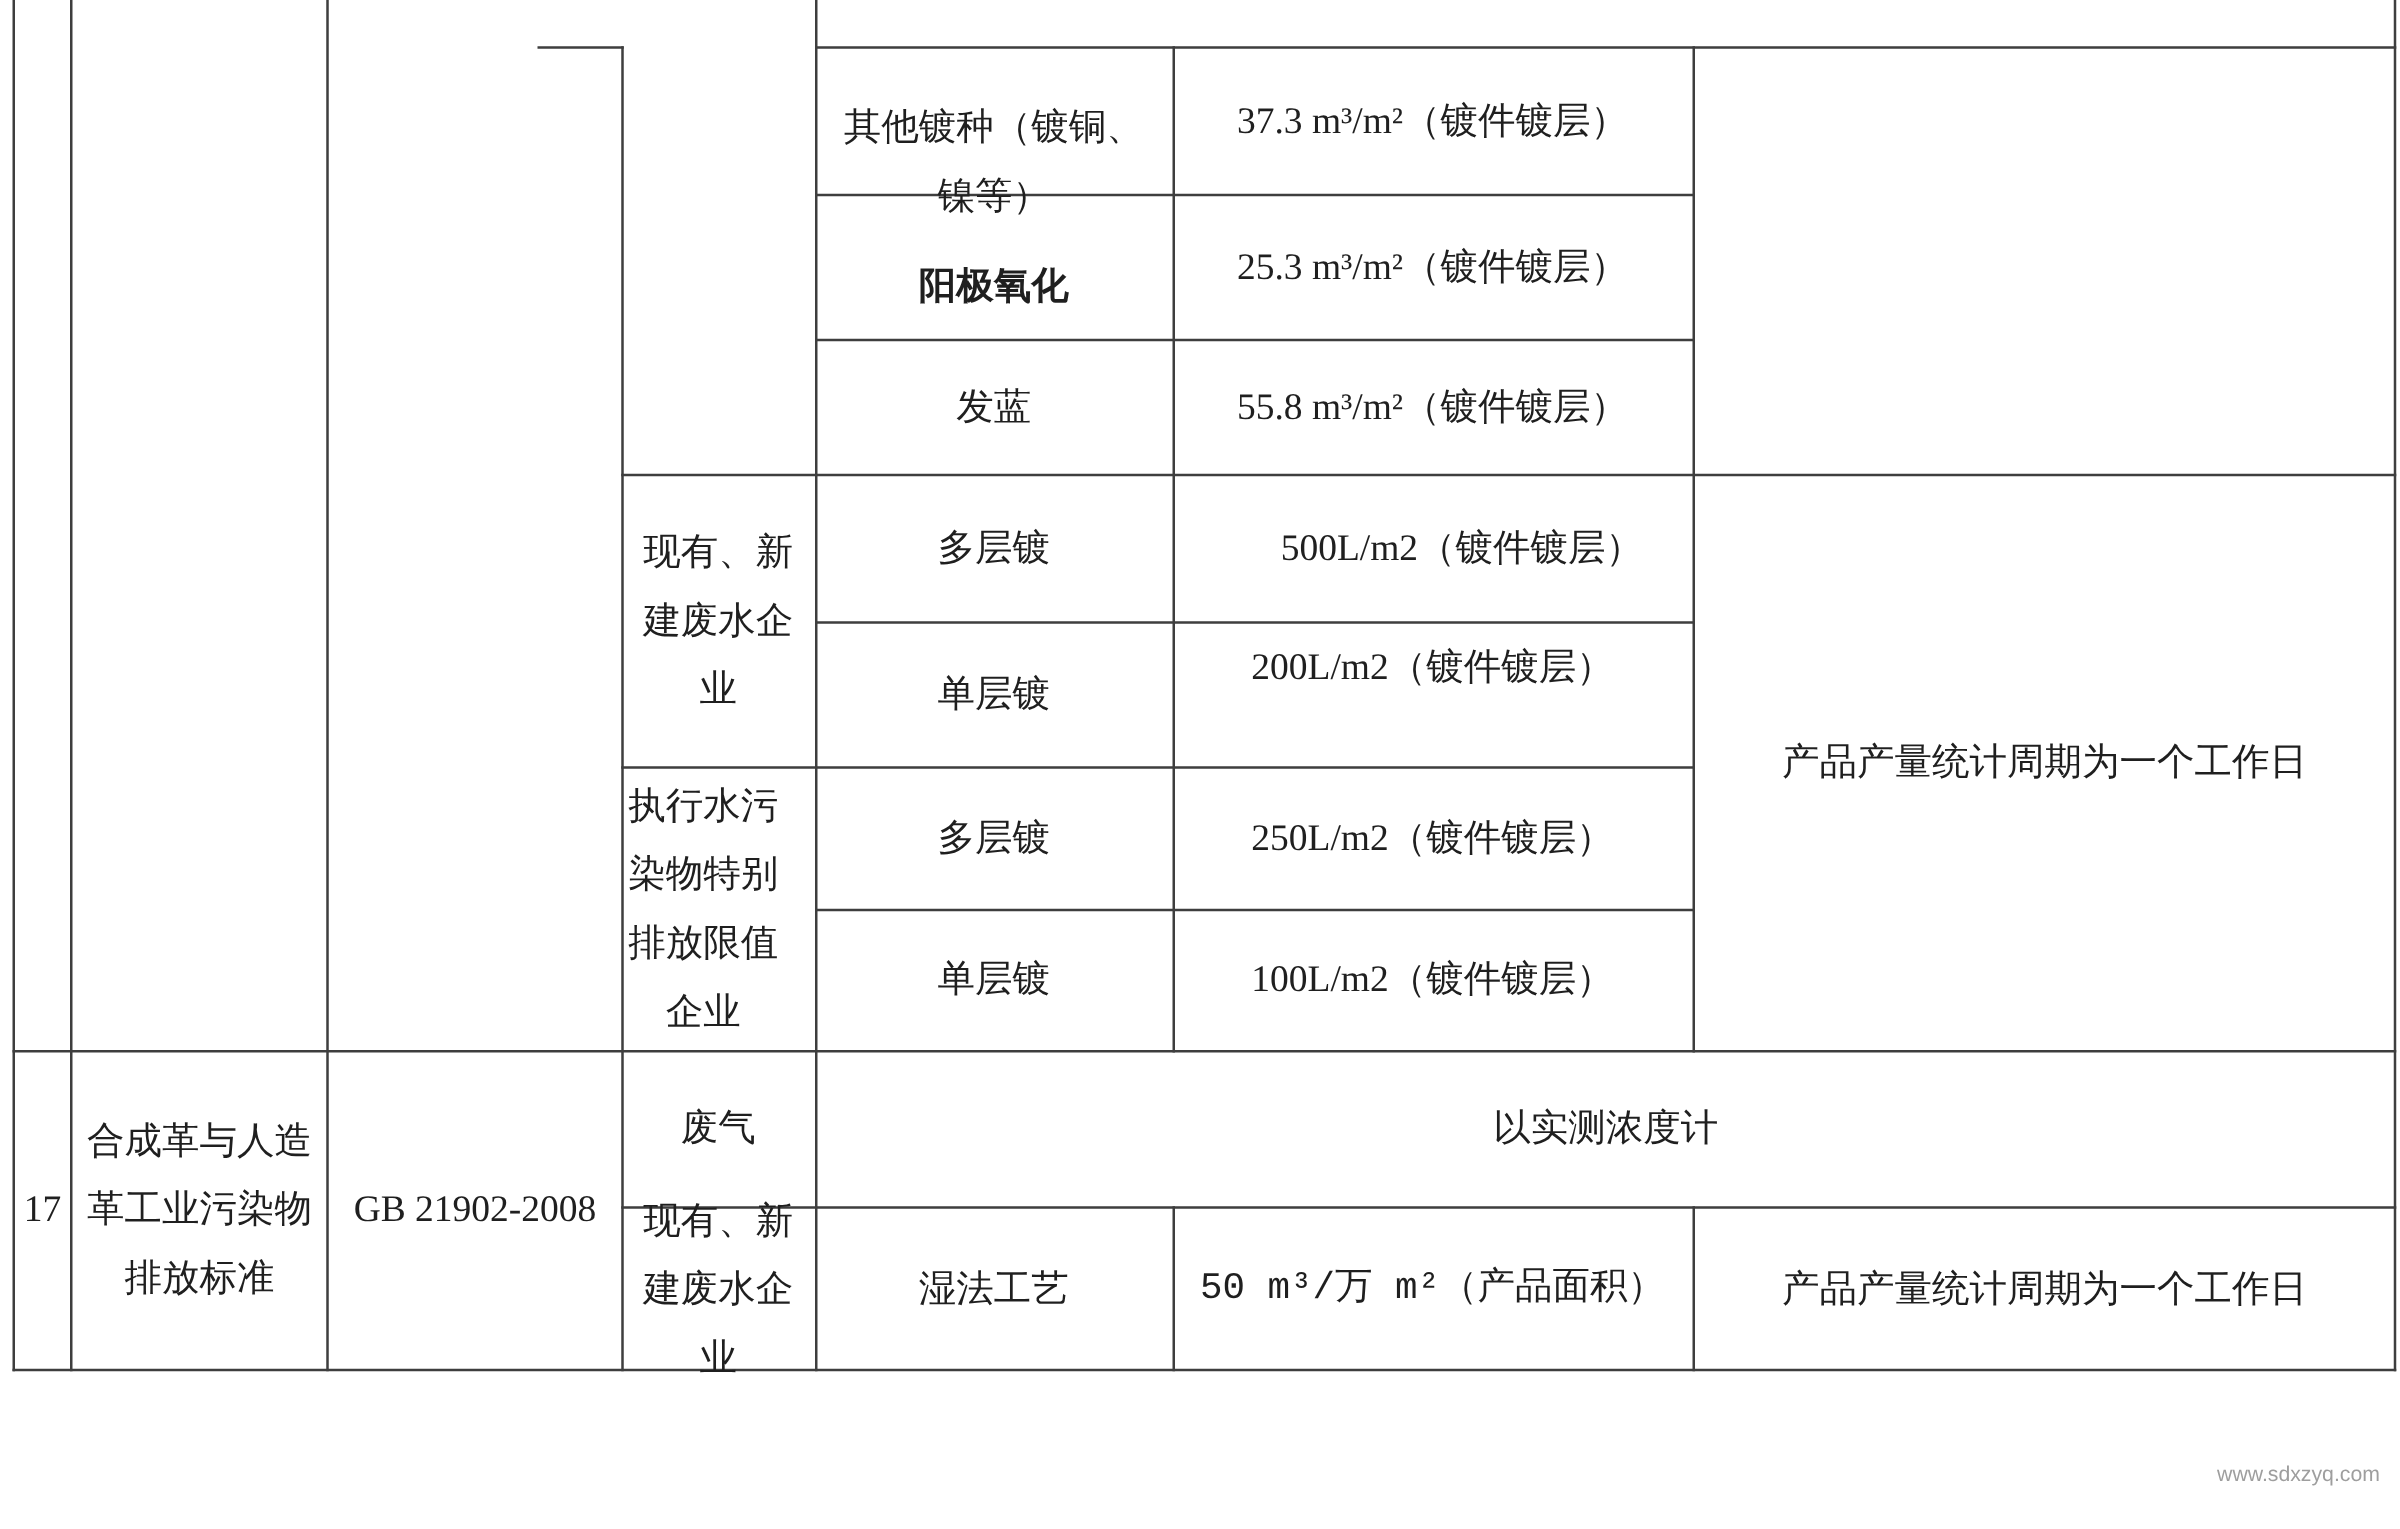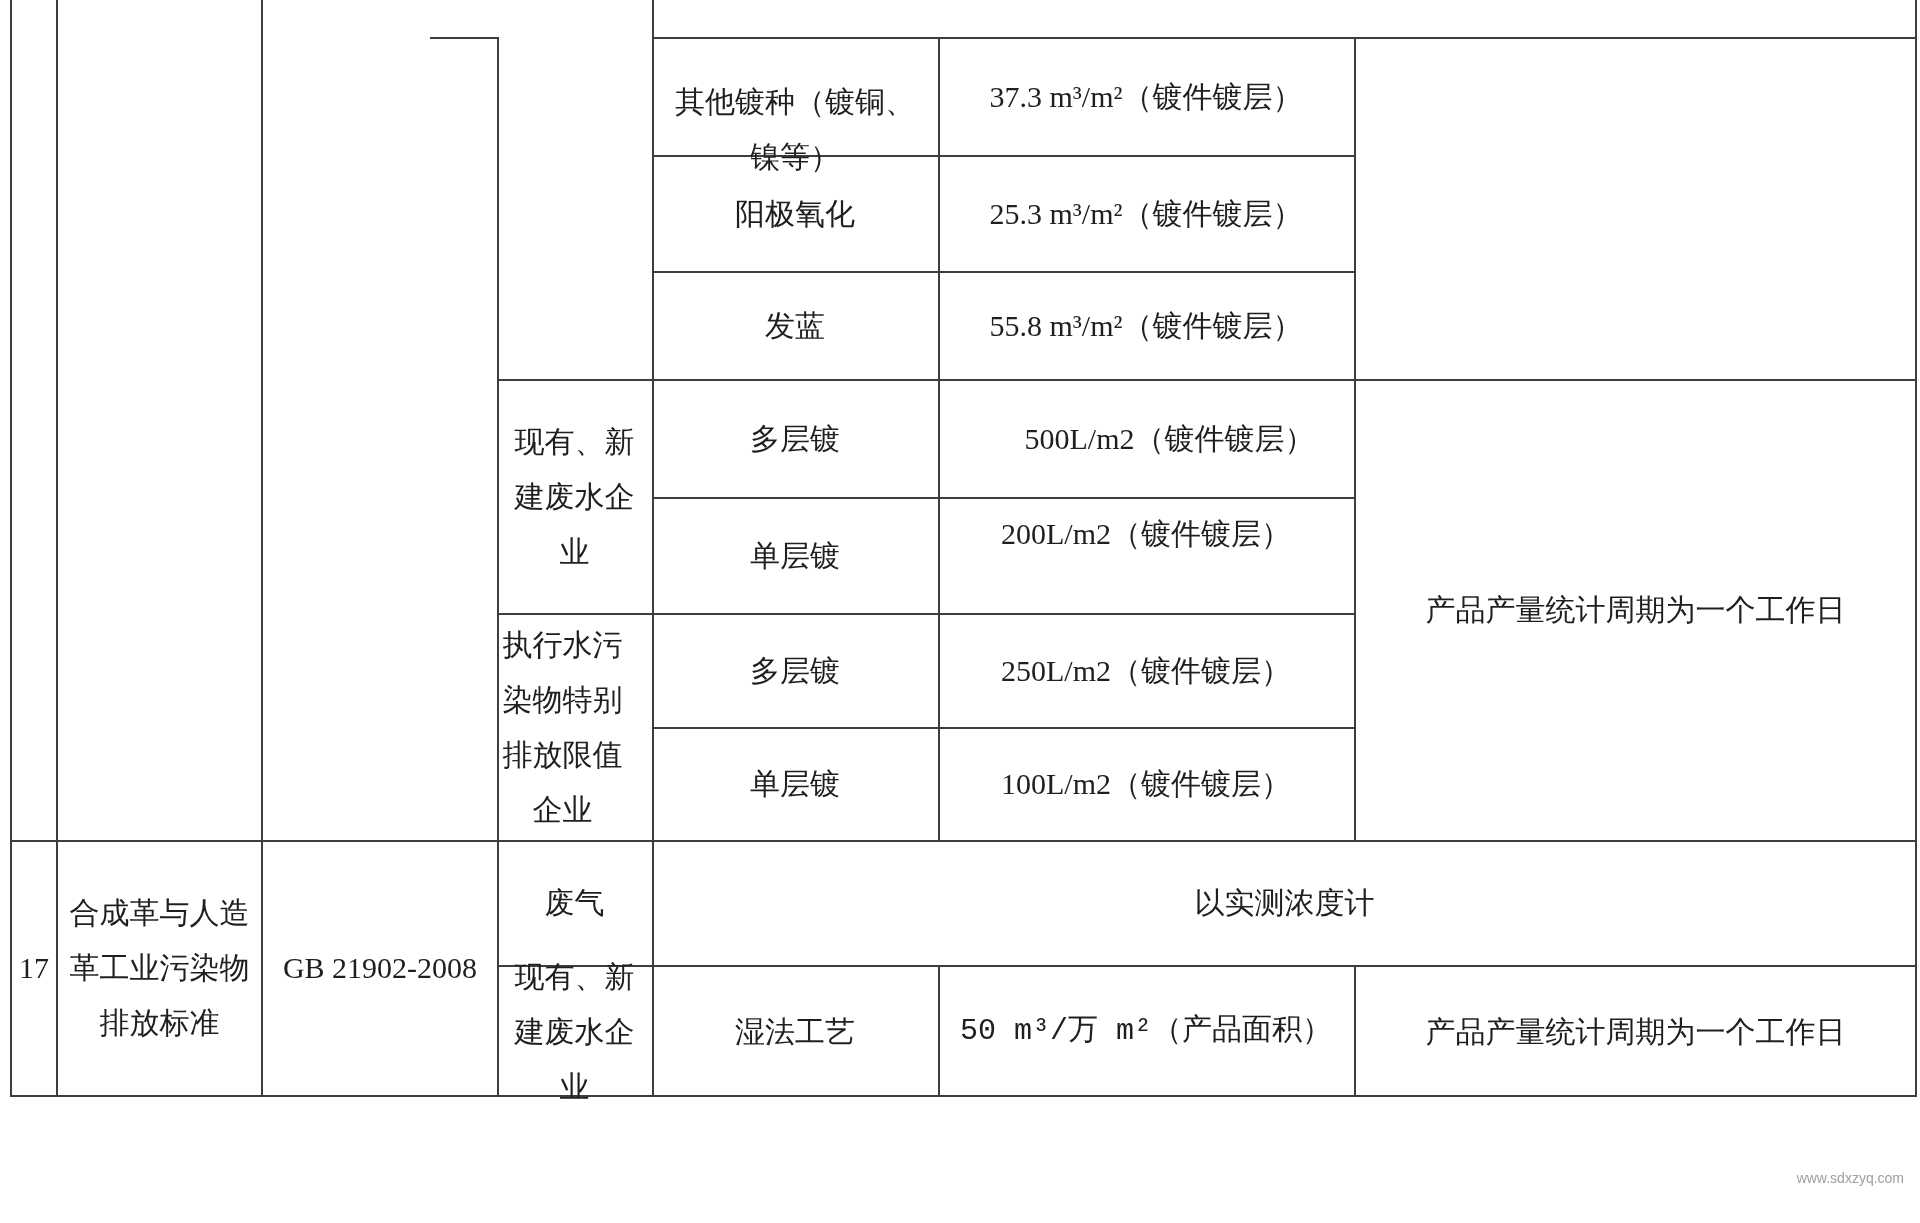--- a/index.html
+++ b/index.html
@@ -20,21 +20,21 @@
     line-height:55px;
     color:#1f1f1f;
     box-sizing:border-box;
   }
   .vl { position:absolute; width:2px;  background:#3e3e3e; }
   .hl { position:absolute; height:2px; background:#3e3e3e; }
   .watermark {
     position:absolute;
     right:16px; top:1170px;
     font-family:"Liberation Sans","DejaVu Sans",sans-serif;
-    font-size:14px;
+    font-size:17px;
     color:#9e9e9e;
   }
 </style>
 </head>
 <body>
 
 <div id="canvas">
 
   <div class="vl" style="left:10px;   top:0;     height:1097px;"></div>
   <div class="vl" style="left:56px;   top:0;     height:1097px;"></div>
@@ -55,21 +55,21 @@
   <div class="hl" style="left:652px;  top:497px;  width:704px;"></div>
   <div class="hl" style="left:497px;  top:613px;  width:859px;"></div>
   <div class="hl" style="left:652px;  top:727px;  width:704px;"></div>
   <div class="hl" style="left:10px;   top:840px;  width:1907px;"></div>
   <div class="hl" style="left:497px;  top:965px;  width:1420px;"></div>
   <div class="hl" style="left:10px;   top:1095px; width:1907px;"></div>
 
   <div class="cell" style="left:654px; top:39px; width:282px; height:114px; padding:0 8px;margin-top:33px;">其他镀种（镀铜、镍等）</div>
   <div class="cell" style="left:940px; top:39px; width:412px; height:114px;">37.3 m³/m²（镀件镀层）</div>
 
-  <div class="cell" style="left:654px; top:157px; width:282px; height:112px;">阳极氧化</div>
+  <div class="cell" style="left:654px; top:172px; width:282px; height:112px;font-weight:bold;">阳极氧化</div>
   <div class="cell" style="left:940px; top:157px; width:412px; height:112px;">25.3 m³/m²（镀件镀层）</div>
 
   <div class="cell" style="left:654px; top:273px; width:282px; height:104px;">发蓝</div>
   <div class="cell" style="left:940px; top:273px; width:412px; height:104px;">55.8 m³/m²（镀件镀层）</div>
 
   <div class="cell" style="left:499px; top:381px; width:151px; height:230px; padding:0 6px;">现有、新建废水企业</div>
 
   <div class="cell" style="left:654px; top:381px; width:282px; height:114px;">多层镀</div>
   <div class="cell" style="left:940px; top:381px; width:412px; height:114px;padding-left:47px;">500L/m2（镀件镀层）</div>
 

